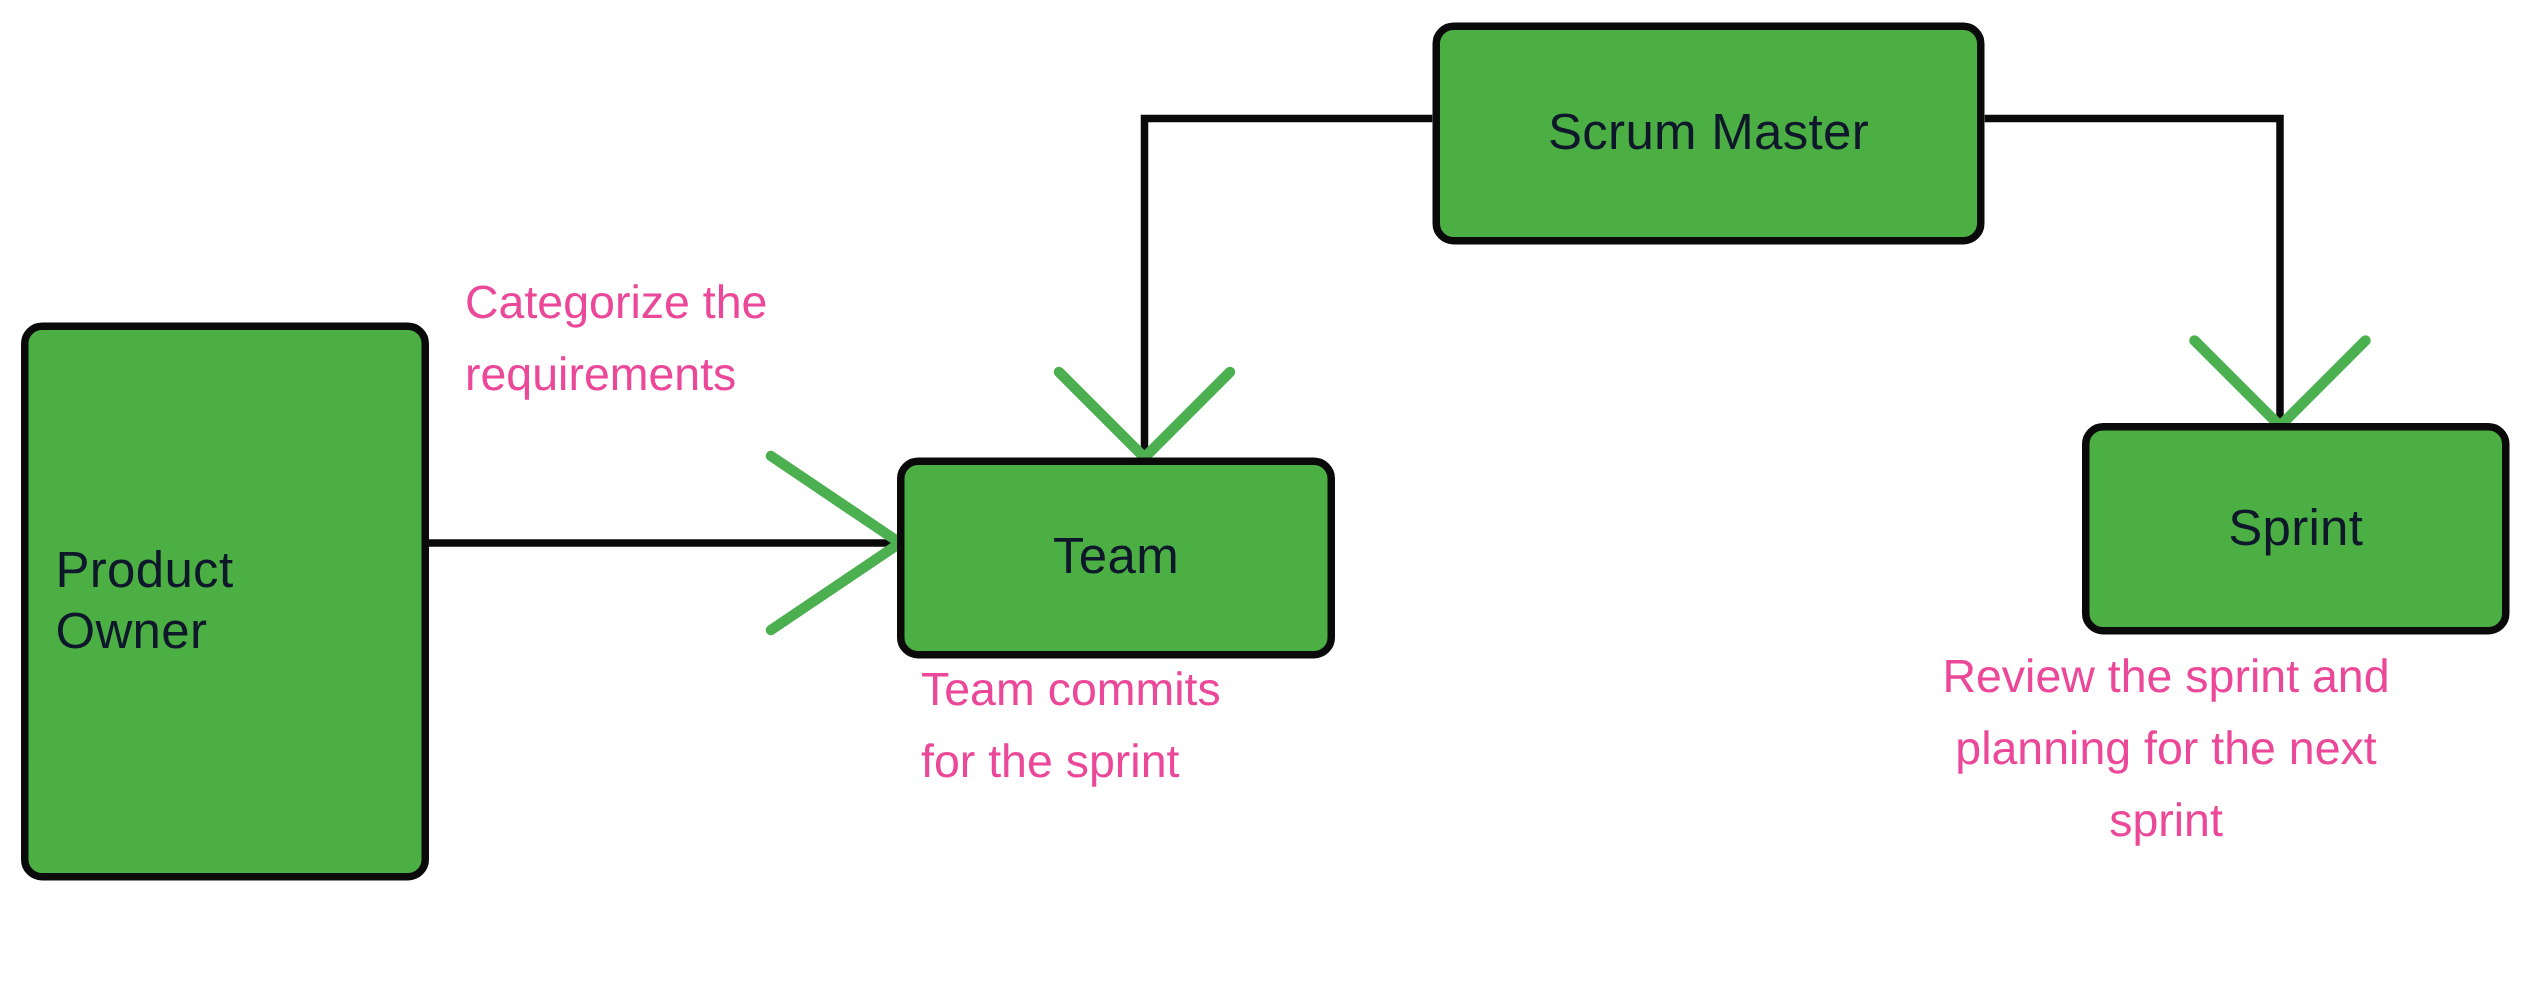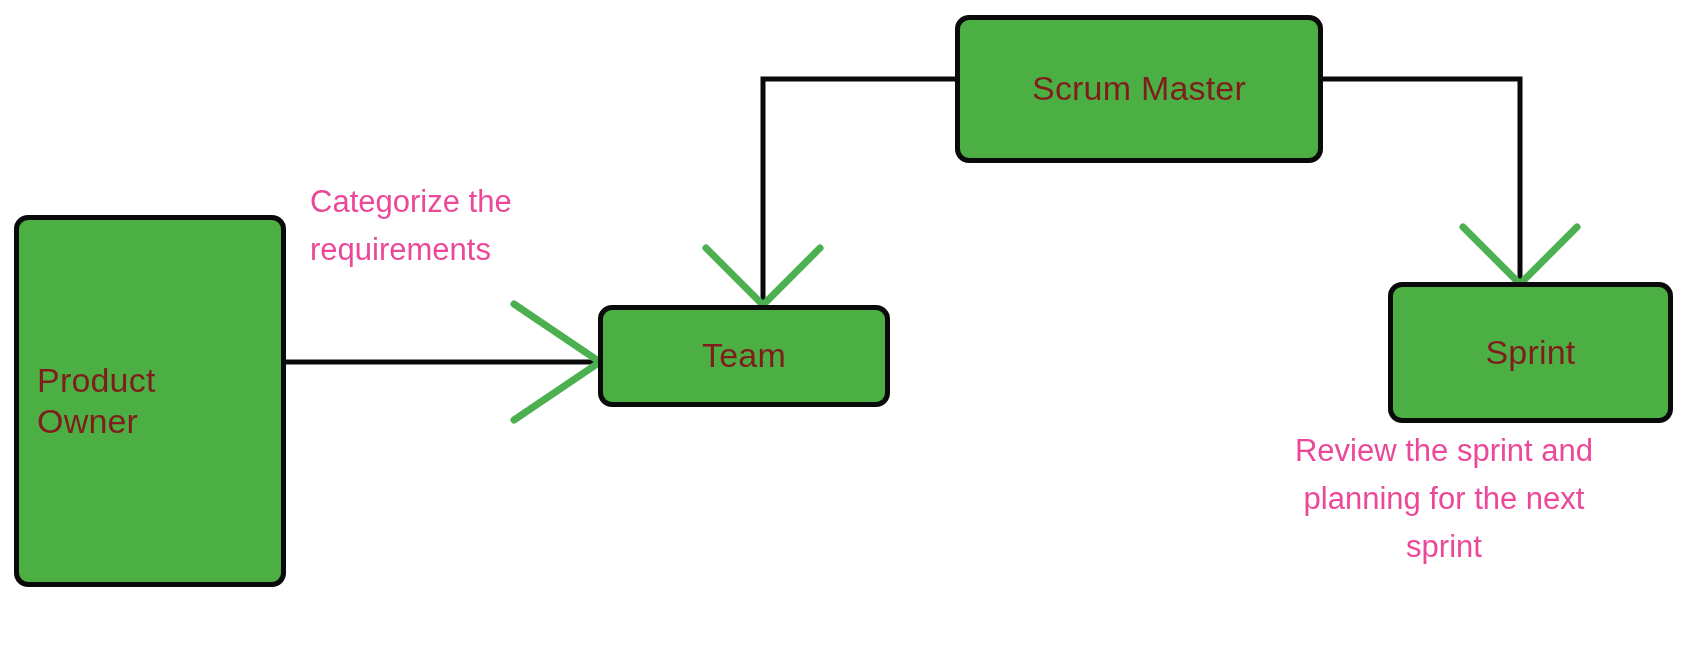--- a/index.html
+++ b/index.html
@@ -23,40 +23,40 @@
     box-sizing: border-box;
     background: #4CAF43;
     border: 5px solid #0a0a0a;
     border-radius: 14px;
     display: flex;
     align-items: center;
     justify-content: center;
     z-index: 3;
   }
   .node-label {
-    color: #7f1d1d;
+    color: #0f172a;
     font-family: "Liberation Sans", sans-serif;
     font-size: 34px;
     font-weight: 400;
     line-height: 1.22;
     text-align: center;
     white-space: pre-line;
     letter-spacing: 0.2px;
   }
   #node-product-owner {
     left: 14px;  top: 215px;  width: 272px; height: 372px;
   }
   #node-product-owner .node-label {
     text-align: left;
     padding-left: 18px;
     width: 100%;
     box-sizing: border-box;
   }
   #node-team {
-    left: 598px; top: 305px; width: 292px; height: 102px;
+    left: 598px; top: 305px; width: 292px; height: 134px;
   }
   #node-scrum-master {
     left: 955px; top: 15px;  width: 368px; height: 148px;
   }
   #node-sprint {
     left: 1388px; top: 282px; width: 285px; height: 141px;
   }
   .edge-layer {
     position: absolute;
     left: 0; top: 0;
@@ -113,18 +113,20 @@
     <span class="node-label">Scrum Master</span>
   </div>
 
   <div class="node" id="node-sprint">
     <span class="node-label">Sprint</span>
   </div>
 
   <div class="annotation" id="ann-categorize">Categorize the
 requirements</div>
 
+  <div class="annotation" id="ann-team-commits">Team commits
+for the sprint</div>
 
   <div class="annotation" id="ann-review-sprint">Review the sprint and
 planning for the next
 sprint</div>
 
 </div>
 
 </body></html>

